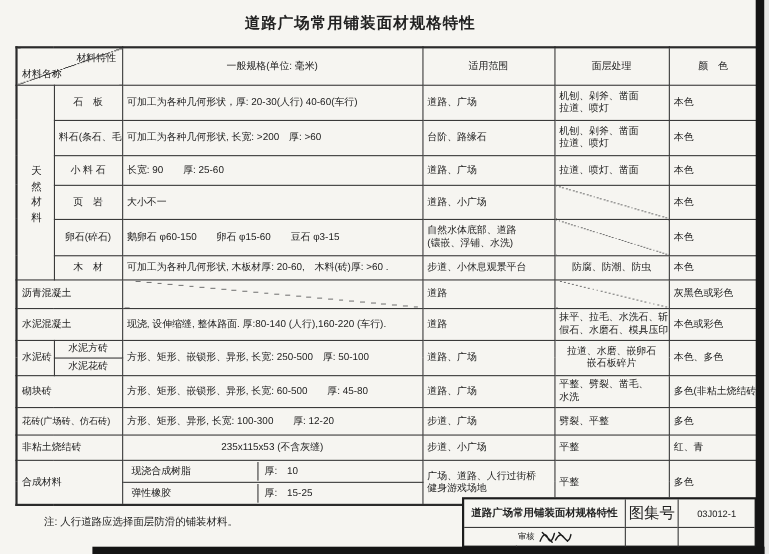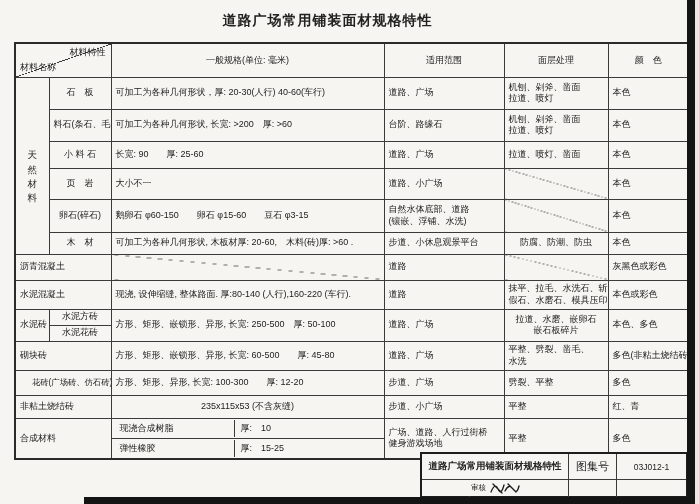--- a/index.html
+++ b/index.html
@@ -60,21 +60,21 @@
   
   .titleblock{
     position:absolute;left:420px;top:452px;width:268px;height:46px;
     border:2px solid #1d1d1d;box-sizing:border-box;display:grid;
     grid-template-columns:146px 48px 1fr;grid-template-rows:25px 1fr;
     background:var(--paper);
   }
   .tb-cell{border-left:1px solid var(--line);border-top:1px solid var(--line);
     display:flex;align-items:center;justify-content:center;box-sizing:border-box;}
   .tb-c1r1{border-left:none;border-top:none;font-weight:bold;font-size:9.5px;}
-  .tb-c2r1{border-top:none;font-size:11px;}
+  .tb-c2r1{border-top:none;font-size:14px;}
   .tb-c3r1{border-top:none;font-size:8.5px;}
   .tb-c1r2{border-left:none;justify-content:flex-start;padding:0;flex-direction:column;}
   .sig-group{display:flex;align-items:center;height:100%;flex:1;box-sizing:border-box;}
   .sig-group + .sig-group{border-left:1px solid var(--line);}
   .sig-label{font-size:7.5px;padding:0 1px 0 2px;}
   .sig-svg{flex:1;height:16px;}
   .tb-c2r2{font-size:8.5px;}
   .tb-c3r2{font-size:10px;}
   
   .scan-right{position:absolute;right:0;top:0;width:8px;height:100%;background:#151515;}
@@ -208,21 +208,21 @@
       <td class="spec">方形、矩形、嵌锁形、异形,  长宽: 60-500　　厚: 45-80</td>
       <td class="scope">道路、广场</td>
       <td class="surface two-line">
         <div>平整、劈裂、凿毛、</div>
         <div>水洗</div>
       </td>
       <td class="color">多色(非粘土烧结砖)</td>
     </tr>
 
     <tr style="height:25px">
-      <td class="name-left" colspan="2" style="font-size:8.3px;padding-left:16px">花砖(广场砖、仿石砖)</td>
+      <td class="name-left" colspan="2" style="font-size:8.3px;padding-left:4px">花砖(广场砖、仿石砖)</td>
       <td class="spec">方形、矩形、异形, 长宽: 100-300　　厚: 12-20</td>
       <td class="scope">步道、广场</td>
       <td class="surface">劈裂、平整</td>
       <td class="color">多色</td>
     </tr>
 
     <tr style="height:23px">
       <td class="name-left" colspan="2">非粘土烧结砖</td>
       <td class="spec spec-center">235x115x53  (不含灰缝)</td>
       <td class="scope">步道、小广场</td>
@@ -249,20 +249,21 @@
       <td class="spec nopad">
         <div class="split">
           <span class="mat">弹性橡胶</span>
           <span class="thk">厚:　15-25</span>
         </div>
       </td>
     </tr>
   </tbody>
     </table>
 
+  <div class="note">注: 人行道路应选择面层防滑的铺装材料。</div>
 
   <div class="titleblock">
     <div class="tb-cell tb-c1r1">道路广场常用铺装面材规格特性</div>
     <div class="tb-cell tb-c2r1">图集号</div>
     <div class="tb-cell tb-c3r1">03J012-1</div>
 
     <div class="tb-cell tb-c1r2">
       <span class="sig-group">
         <span class="sig-label">审核</span>
         <svg class="sig-svg" viewBox="0 0 34 16">

